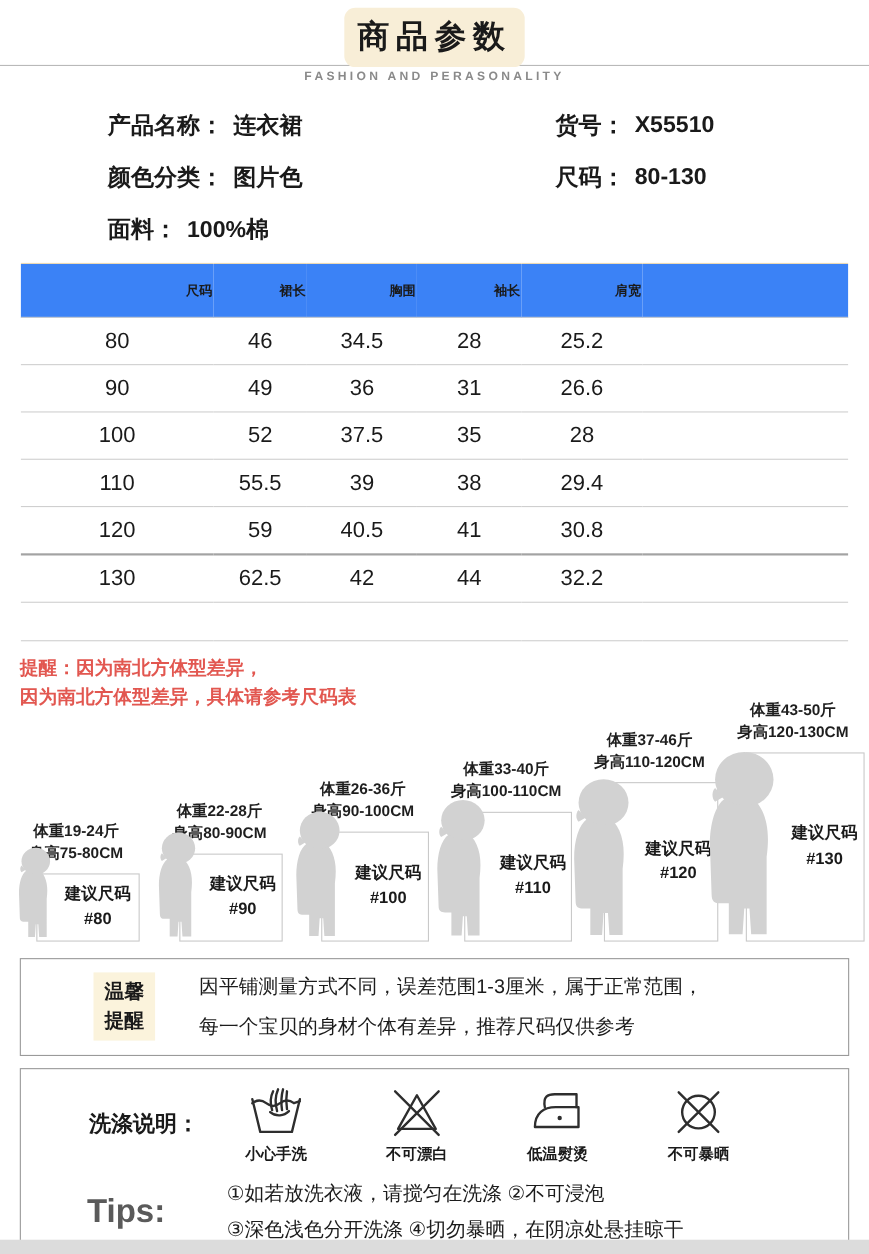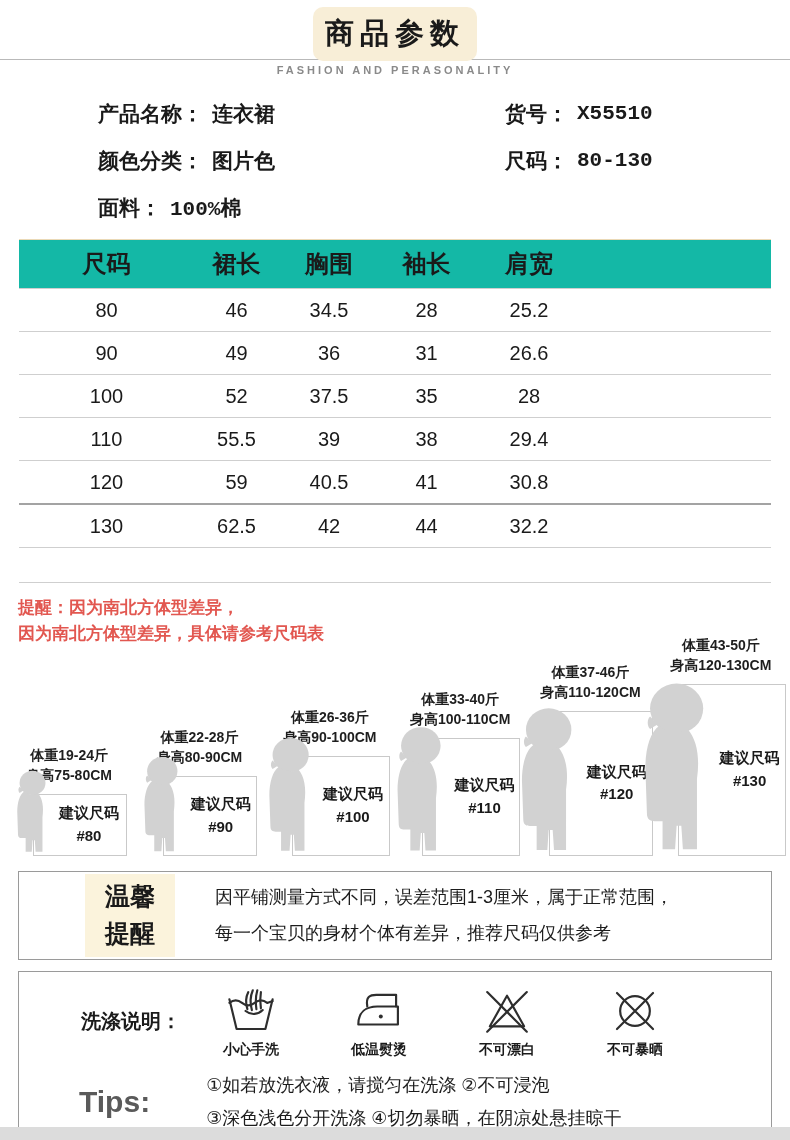--- a/index.html
+++ b/index.html
@@ -17,26 +17,26 @@
     font-size:29px;font-weight:bold;letter-spacing:6px;white-space:nowrap;z-index:2;
   }
   .subtitle{
     position:absolute;top:64px;width:100%;text-align:center;
     font-size:11px;color:#8a8a8a;letter-spacing:3px;font-weight:bold;
   }
   
   .product{padding:6px 16px 0 98px;}
   .product-grid{display:grid;grid-template-columns:407px auto;}
   .p-cell{height:47px;display:flex;align-items:center;font-size:21px;font-weight:bold;}
-  .p-cell .val{margin-left:9px;font-family:Liberation Mono, monospace;}
+  .p-cell .val{margin-left:9px;}
   
   .size-table{width:752px;margin:8px 0 0 19px;border-collapse:collapse;table-layout:fixed;}
   .size-table th{
-    background:#14b8a6;height:46px;font-size:24px;font-weight:bold;
-    text-align:center;border-top:1px solid #ead9b6;
+    background:#3b82f6;height:46px;font-size:12px;font-weight:bold;
+    text-align:right;border-top:1px solid #ead9b6;
   }
   .size-table tbody td{
     height:40px;font-size:20px;text-align:center;
     border-top:1px solid #cfcfcf;
   }
   .size-table tbody tr:last-child td{border-top:2px solid #a3a3a3;}
   .size-table tfoot td{height:32px;border-top:1px solid #cfcfcf;border-bottom:1px solid #cfcfcf;}
   
   .reminder{margin:12px 0 0 18px;color:#e25750;font-size:17px;font-weight:bold;line-height:1.55;position:relative;z-index:2;}
   
@@ -56,21 +56,21 @@
     width:var(--sil-w);height:var(--sil-h);
   }
   .figure:nth-child(1){--sil-h:84px; --sil-w:44px; --box-h:62px; --box-w:94px;}
   .figure:nth-child(2){--sil-h:98px; --sil-w:51px; --box-h:80px; --box-w:94px;}
   .figure:nth-child(3){--sil-h:117px;--sil-w:61px; --box-h:100px;--box-w:98px;}
   .figure:nth-child(4){--sil-h:128px;--sil-w:67px; --box-h:118px;--box-w:98px;}
   .figure:nth-child(5){--sil-h:147px;--sil-w:76px; --box-h:145px;--box-w:104px;}
   .figure:nth-child(6){--sil-h:172px;--sil-w:89px; --box-h:172px;--box-w:108px;}
   
   .notice{margin:15px 18px 0;height:89px;border:1px solid #9a9a9a;box-sizing:border-box;display:flex;align-items:center;}
-  .notice-label{margin-left:66px;background:#fbf3dc;padding:4px 20px;text-align:left;font-size:25px;font-weight:bold;line-height:1.5;}
+  .notice-label{margin-left:66px;background:#fbf3dc;padding:4px 10px;text-align:left;font-size:18px;font-weight:bold;line-height:1.5;}
   .notice-text{margin-left:40px;font-size:18px;color:#1c1c1c;line-height:2.0;}
   
   .wash{margin:11px 18px 0;border:1px solid #9a9a9a;position:relative;padding:12px 0 10px 0;}
   .wash-row{display:flex;align-items:center;}
   .wash-title{margin-left:62px;font-size:20px;font-weight:bold;white-space:nowrap;}
   .wash-icons{display:flex;margin-left:30px;gap:48px;}
   .wash-item{display:flex;flex-direction:column;align-items:center;width:80px;}
   .wash-svg{width:54px;height:54px;stroke:#2e2e2e;stroke-width:2.4;fill:none;stroke-linecap:round;stroke-linejoin:round;}
   .wash-caption{font-size:14px;font-weight:bold;margin-top:3px;white-space:nowrap;}
   .tips-row{display:flex;align-items:center;margin-top:10px;}
@@ -347,32 +347,32 @@
           <path d="M27 9 C24 15 24 22 26 28"></path>
           <path d="M32 7 C29 14 29 22 31 29"></path>
           <path d="M37 7 C35 14 35 21 36 28"></path>
           <path d="M41 9 C40 15 40 21 41 27"></path>
           <path d="M24 30 C30 35 38 34 43 29"></path>
         </svg>
         <div class="wash-caption">小心手洗</div>
       </div>
       <div class="wash-item">
         <svg class="wash-svg" viewBox="0 0 60 60">
+          <path d="M30 13 L11 47 L49 47 Z"></path>
+          <path d="M8 9 L52 53 M52 9 L8 53"></path>
+        </svg>
+        <div class="wash-caption">不可漂白</div>
+      </div>
+      <div class="wash-item">
+        <svg class="wash-svg" viewBox="0 0 60 60">
           <path d="M7 45 C7 31 16 25 28 25 L51 25 L51 45 Z"></path>
           <path d="M17 25 C15 14 20 12 27 12 L49 12 L49 25"></path>
           <circle cx="32" cy="36" r="2.2" fill="#2e2e2e" stroke="none"></circle>
         </svg>
         <div class="wash-caption">低温熨烫</div>
-      </div>
-      <div class="wash-item">
-        <svg class="wash-svg" viewBox="0 0 60 60">
-          <path d="M30 13 L11 47 L49 47 Z"></path>
-          <path d="M8 9 L52 53 M52 9 L8 53"></path>
-        </svg>
-        <div class="wash-caption">不可漂白</div>
       </div>
       <div class="wash-item">
         <svg class="wash-svg" viewBox="0 0 60 60">
           <circle cx="30" cy="30" r="16.5"></circle>
           <path d="M10 10 L50 50 M50 10 L10 50"></path>
         </svg>
         <div class="wash-caption">不可暴晒</div>
       </div>
     </div>
   </div>

